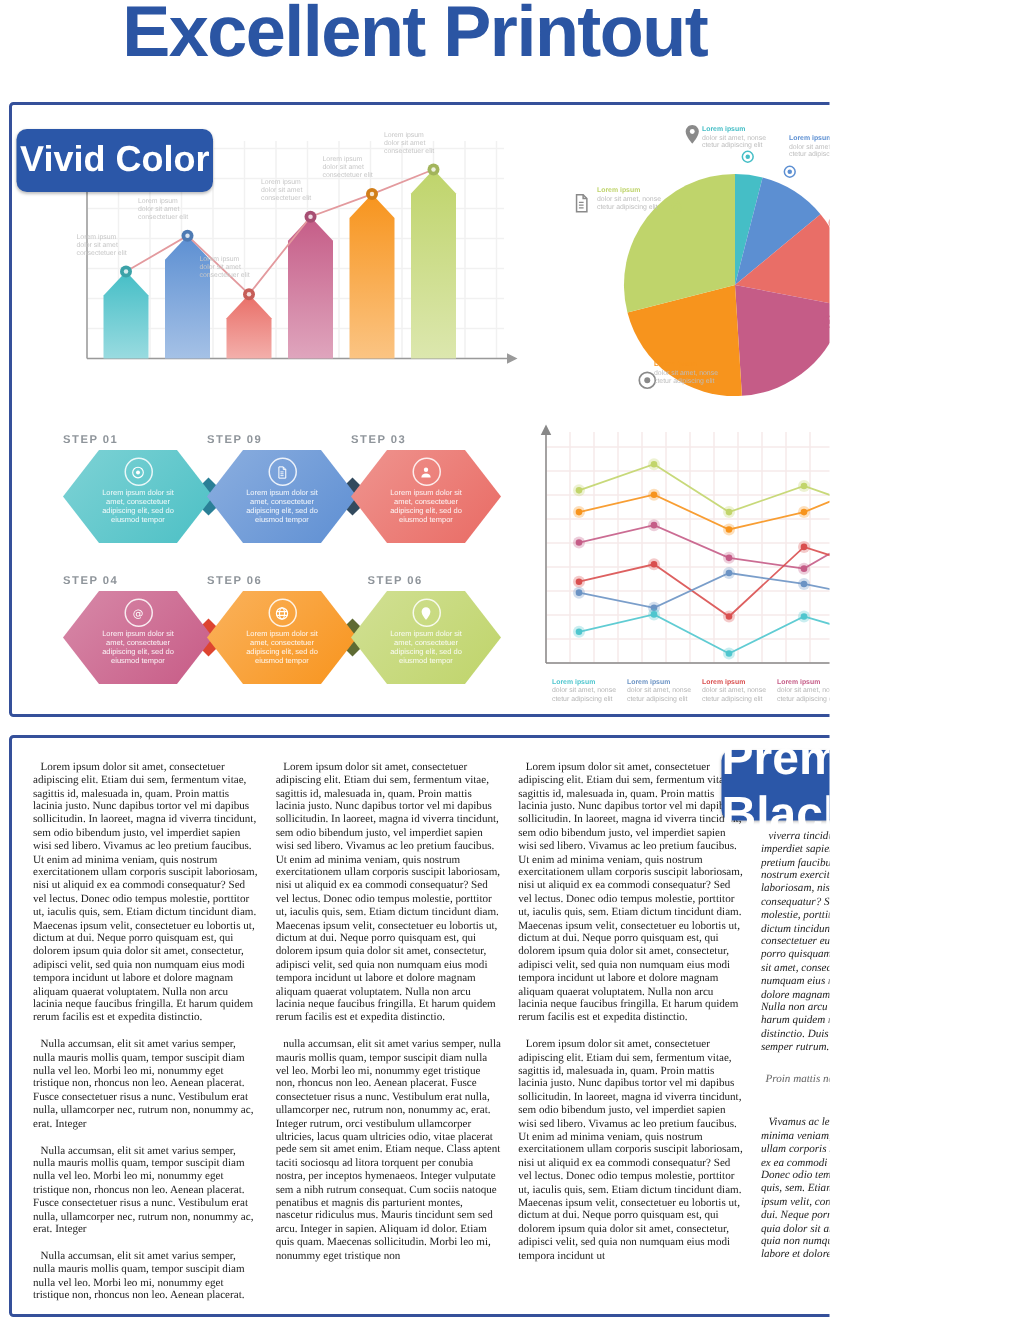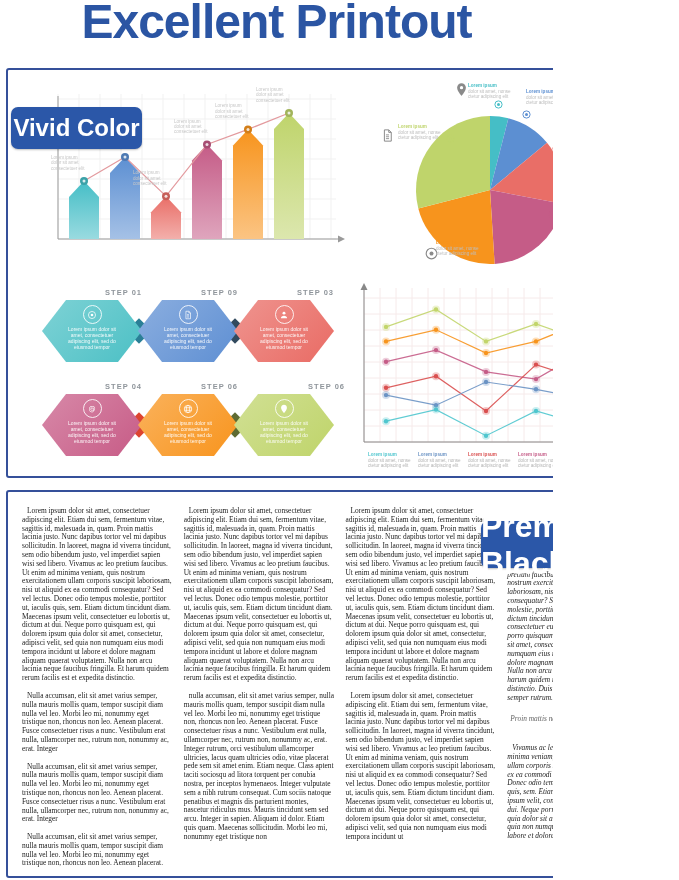--- a/index.html
+++ b/index.html
@@ -6,30 +6,30 @@
   #stage{position:relative;width:553px;height:880px;background:#fff;overflow:hidden;
          font-family:"Liberation Sans",sans-serif;}
   .page-title{position:absolute;top:-6px;left:0;width:100%;text-align:center;
     font-weight:bold;font-size:48px;letter-spacing:-1px;color:#2B55A3;}
   .panel{position:absolute;left:6px;width:666px;background:#fff;border:2px solid #35509A;
     border-radius:3px;box-sizing:border-box;}
   #vivid-panel{top:68px;height:410px;}
   #premium-panel{top:490px;height:388px;overflow:hidden;}
   .badge{position:absolute;background:#2B57A8;color:#fff;font-weight:bold;
     display:flex;align-items:center;justify-content:center;border-radius:7px;
-    box-shadow:0 1px 2px rgba(0,0,0,.25);z-index:20;margin-top:21px;}
+    box-shadow:0 1px 2px rgba(0,0,0,.25);z-index:20;}
   #vivid-badge{left:3px;top:16px;width:131px;height:42px;font-size:24px;}
   #premium-badge{left:473px;top:8px;width:188px;height:47px;font-size:32px;}
   
   #bar-chart{position:absolute;left:28px;top:14px;width:312px;height:192px;}
   #pie-chart{position:absolute;left:334px;top:8px;width:328px;height:258px;}
   #process-steps{position:absolute;left:34px;top:216px;width:292px;height:178px;}
   #line-chart{position:absolute;left:338px;top:210px;width:324px;height:196px;}
   
-  .step-label{position:absolute;width:100px;text-align:right;font-size:7.5px;
+  .step-label{position:absolute;width:100px;text-align:left;font-size:7.5px;
     font-weight:bold;color:#8f959b;letter-spacing:1px;}
   .hex{position:absolute;width:100px;height:62px;z-index:2;
     clip-path:polygon(24% 0,76% 0,100% 50%,76% 100%,24% 100%,0 50%);
     display:flex;flex-direction:column;align-items:center;}
   .hex-icon{width:17px;height:17px;border:1.3px solid rgba(255,255,255,.85);border-radius:50%;
     margin:5px auto 2px;display:flex;align-items:center;justify-content:center;color:#fff;}
   .hex-text{font-size:5px;line-height:6px;color:rgba(255,255,255,.92);text-align:center;
     padding:0 20px;}
   .diamond{position:absolute;width:18px;height:18px;transform:rotate(45deg);z-index:1;}
   

